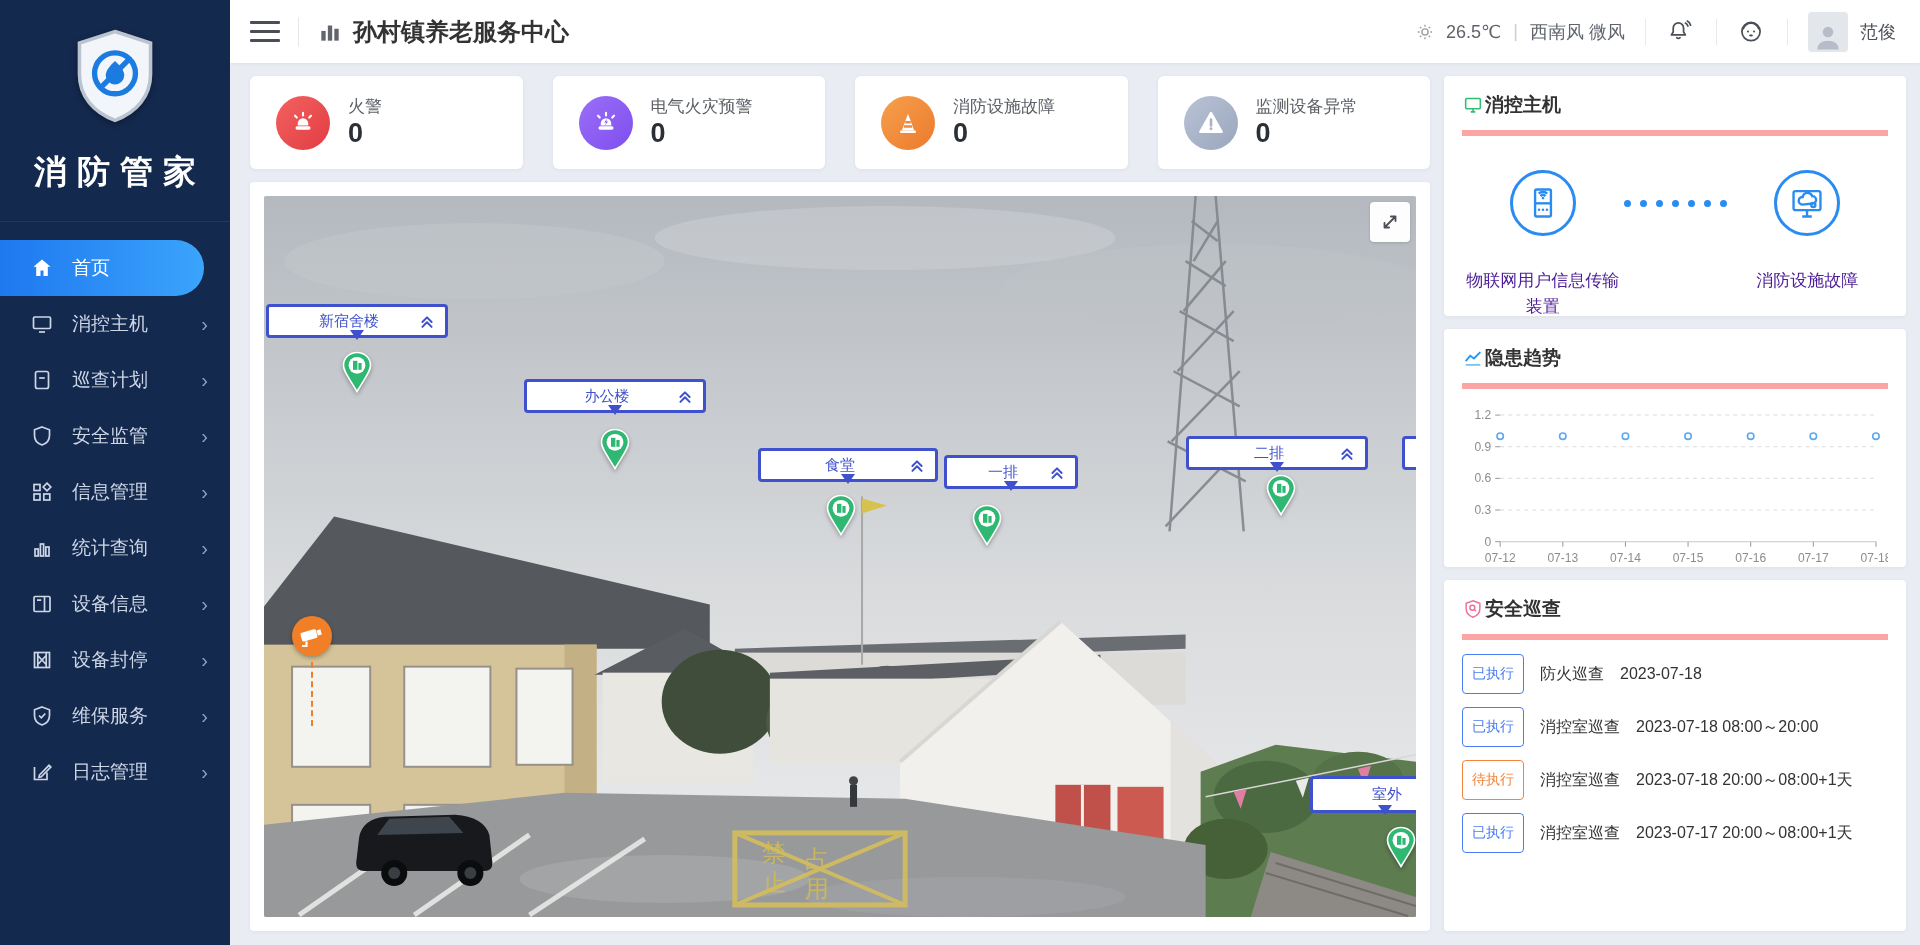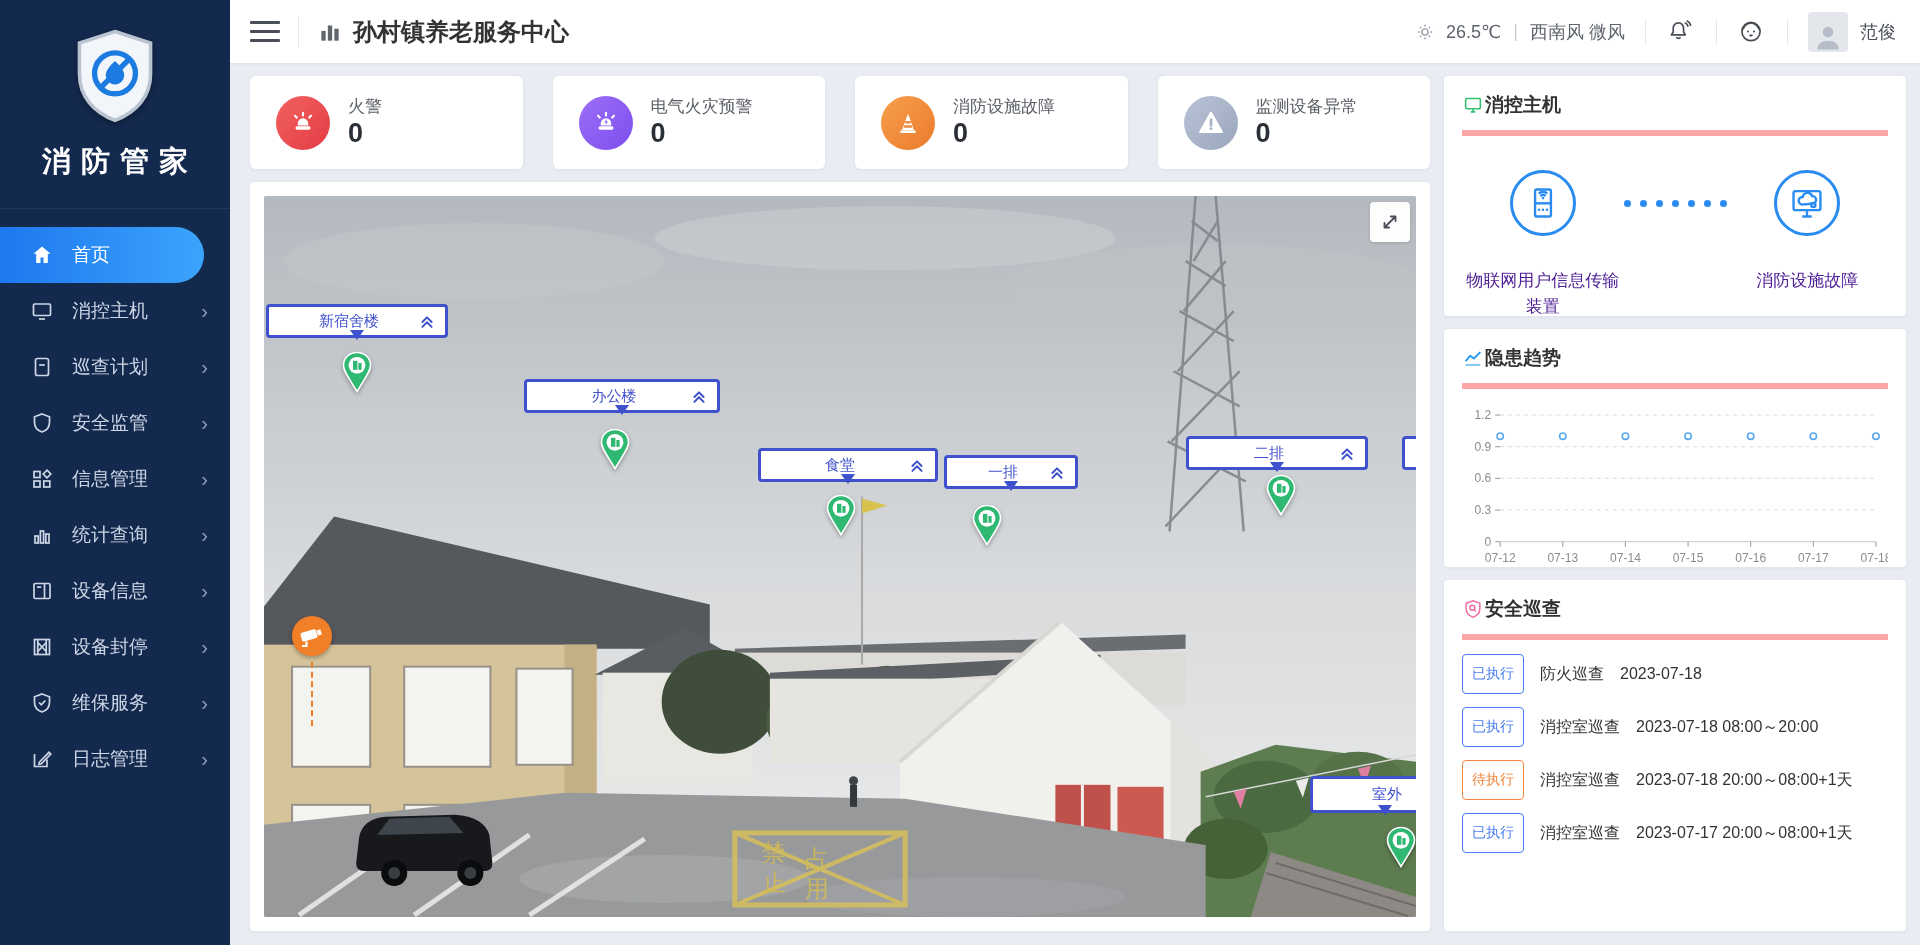--- a/index.html
+++ b/index.html
@@ -6,21 +6,21 @@
   html,body { width:1920px; height:945px; overflow:hidden;
     font-family:"Liberation Sans","DejaVu Sans",sans-serif; background:#e9ecf2; }
   .app { display:flex; width:1920px; height:945px; }
 
   
   .sidebar { width:230px; background:#14294e; color:#d3dbea; flex-shrink:0;
     display:flex; flex-direction:column; position:relative; }
   .brand { padding:28px 0 26px; display:flex; flex-direction:column; align-items:center;
     border-bottom:1px solid rgba(255,255,255,.07); }
   .brand svg { width:86px; height:96px; filter:drop-shadow(0 2px 3px rgba(0,0,0,.35)); }
-  .brand-name { margin-top:18px; font-size:29px; font-weight:bold; color:#fff; letter-spacing:10px; padding-left:10px; }
+  .brand-name { margin-top:26px; font-size:33px; font-weight:bold; color:#fff; letter-spacing:10px; padding-left:10px; }
   .nav { margin-top:18px; }
   .nav-item { height:56px; display:flex; align-items:center; padding-left:30px; cursor:pointer;
     font-size:19px; color:#cdd6e6; position:relative; }
   .nav-item .nav-ic { width:24px; height:24px; margin-right:18px; display:flex; }
   .nav-item .nav-ic svg { width:24px; height:24px; color:#cdd6e6; }
   .nav-item.active { background:linear-gradient(90deg,#1e78ef,#3ba4fc); color:#fff;
     margin-right:26px; border-radius:0 28px 28px 0; }
   .nav-item.active .nav-ic svg { color:#fff; }
   .nav-item .arrow { position:absolute; right:22px; color:#8fa0bd; font-size:20px; }
   .nav-item .arrow::after { content:"›"; }
@@ -556,21 +556,21 @@
                   <use href="#ic-expand"></use>
                 </svg>
             </div>
 
             <div class="map-label" style="left:2px;top:108px;width:182px">
               <span class="map-label-text">新宿舍楼</span>
               <svg class="dchev">
                   <use href="#ic-dchev"></use>
                 </svg>
             </div>
-            <div class="map-label" style="left:260px;top:183px;width:196px">
+            <div class="map-label" style="left:260px;top:183px;width:182px">
               <span class="map-label-text">办公楼</span>
               <svg class="dchev">
                   <use href="#ic-dchev"></use>
                 </svg>
             </div>
             <div class="map-label" style="left:494px;top:252px;width:180px">
               <span class="map-label-text">食堂</span>
               <svg class="dchev">
                   <use href="#ic-dchev"></use>
                 </svg>

